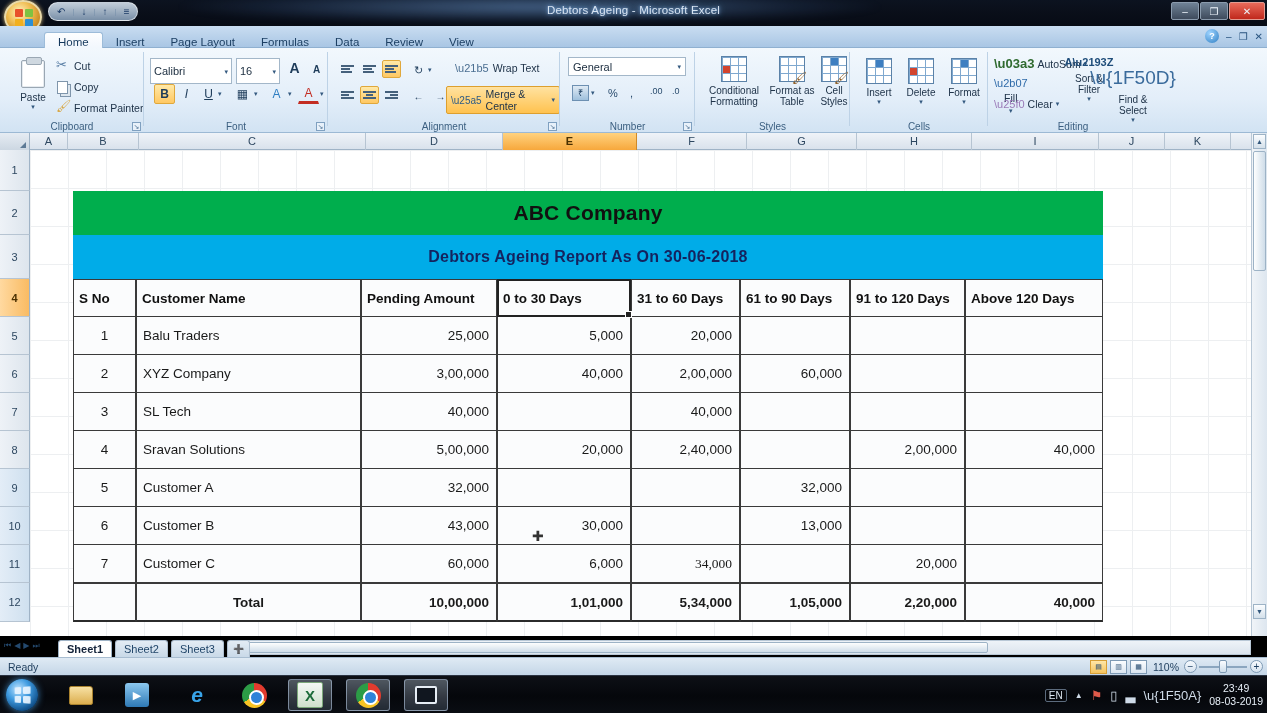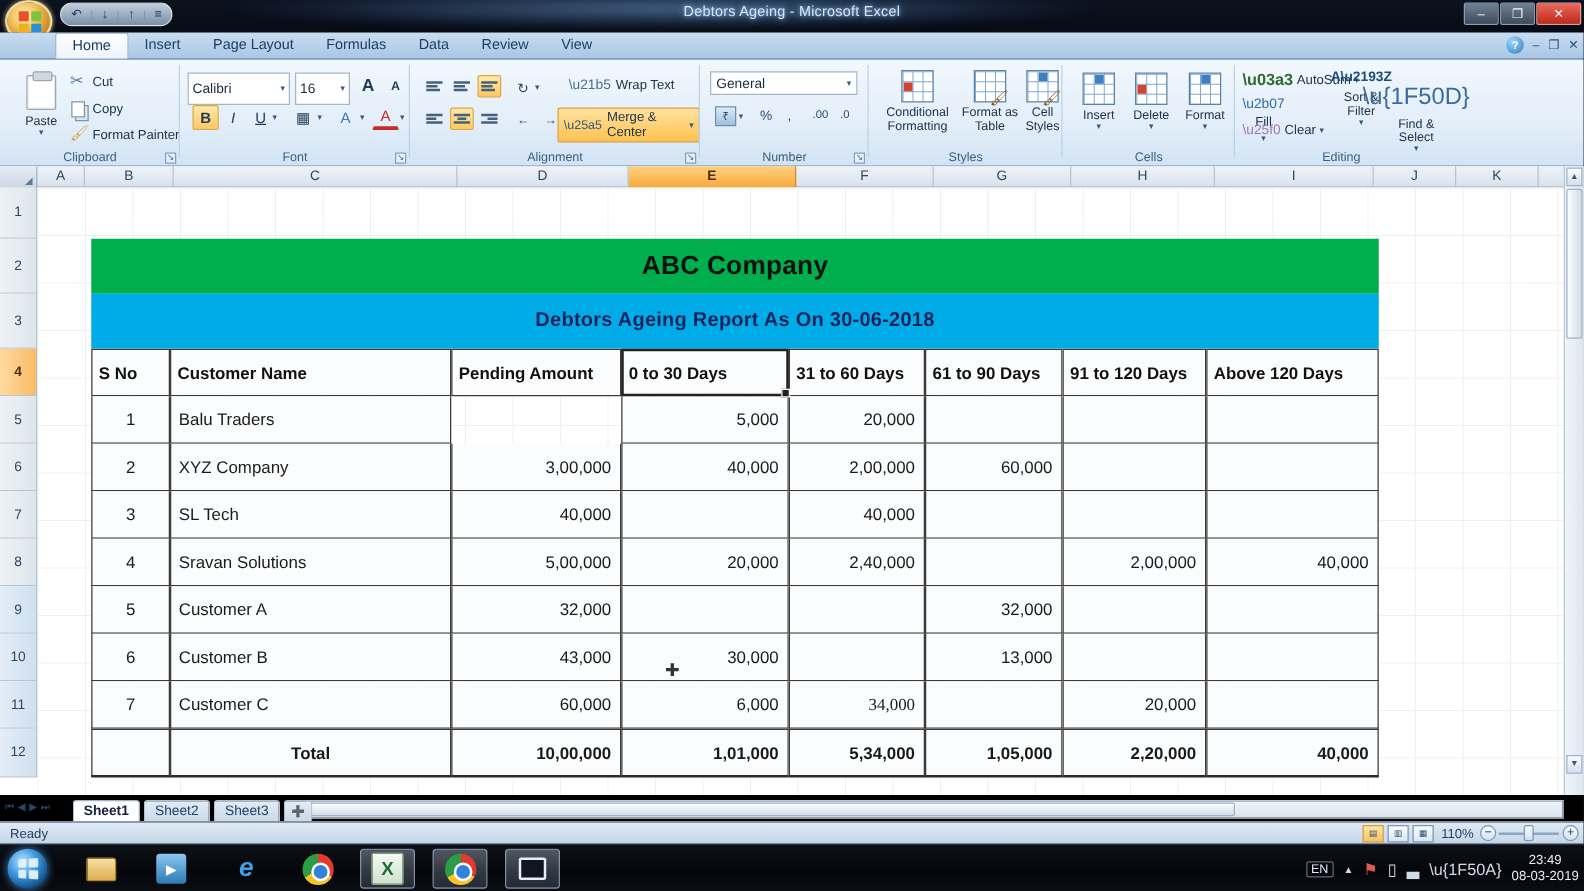--- a/index.html
+++ b/index.html
@@ -60,21 +60,21 @@
     border: 1px solid #8a9bad; border-radius: 2px;
   }
   .win-btn.close { background: linear-gradient(180deg,#e86a5a,#c0281c); border-color:#e29b91; width: 36px; }
 
   
   .ribbon-tabs {
     position: absolute; left: 0; top: 26px; width: 1267px; height: 22px;
     background: linear-gradient(180deg,#c9ddf1,#a9c6e4);
     border-bottom: 1px solid #8fb0d0;
   }
-  .tabs-inner { position: absolute; left: 44px; top: 0; display: flex; height: 32px; align-items: flex-start; }
+  .tabs-inner { position: absolute; left: 44px; top: 0; display: flex; height: 32px; align-items: center; }
   .rtab {
     padding: 3px 13px 4px; font-size: 11.5px; color: #1c3f63; height: 21px;
     display: flex; align-items: center;
   }
   .rtab.active {
     background: linear-gradient(180deg,#fdfeff,#eef5fc);
     border: 1px solid #9dbcd9; border-bottom: none;
     border-radius: 3px 3px 0 0; color: #14385c;
   }
   .ribbon-right-btns {
@@ -677,20 +677,21 @@
       <div class="hcell" style="left:106px; top:129px; width:225px; height:38px;">Customer Name</div>
       <div class="hcell" style="left:331px; top:129px; width:136px; height:38px;">Pending Amount</div>
       <div class="hcell" style="left:467px; top:129px; width:134px; height:38px;">0 to 30 Days</div>
       <div class="hcell" style="left:601px; top:129px; width:109px; height:38px;">31 to 60 Days</div>
       <div class="hcell" style="left:710px; top:129px; width:110px; height:38px;">61 to 90 Days</div>
       <div class="hcell" style="left:820px; top:129px; width:115px; height:38px;">91 to 120 Days</div>
       <div class="hcell" style="left:935px; top:129px; width:138px; height:38px;">Above 120 Days</div>
 
       <div class="dcell ctr" style="left:43px;  top:167px; width:63px;  height:38px;">1</div>
       <div class="dcell txt" style="left:106px; top:167px; width:225px; height:38px;">Balu Traders</div>
+      <div class="dcell num" style="left:331px; top:167px; width:136px; height:38px;">25,000</div>
       <div class="dcell num" style="left:467px; top:167px; width:134px; height:38px;">5,000</div>
       <div class="dcell num" style="left:601px; top:167px; width:109px; height:38px;">20,000</div>
       <div class="dcell num" style="left:710px; top:167px; width:110px; height:38px;"></div>
       <div class="dcell num" style="left:820px; top:167px; width:115px; height:38px;"></div>
       <div class="dcell num" style="left:935px; top:167px; width:138px; height:38px;"></div>
 
       <div class="dcell ctr" style="left:43px;  top:205px; width:63px;  height:38px;">2</div>
       <div class="dcell txt" style="left:106px; top:205px; width:225px; height:38px;">XYZ Company</div>
       <div class="dcell num" style="left:331px; top:205px; width:136px; height:38px;">3,00,000</div>
       <div class="dcell num" style="left:467px; top:205px; width:134px; height:38px;">40,000</div>

